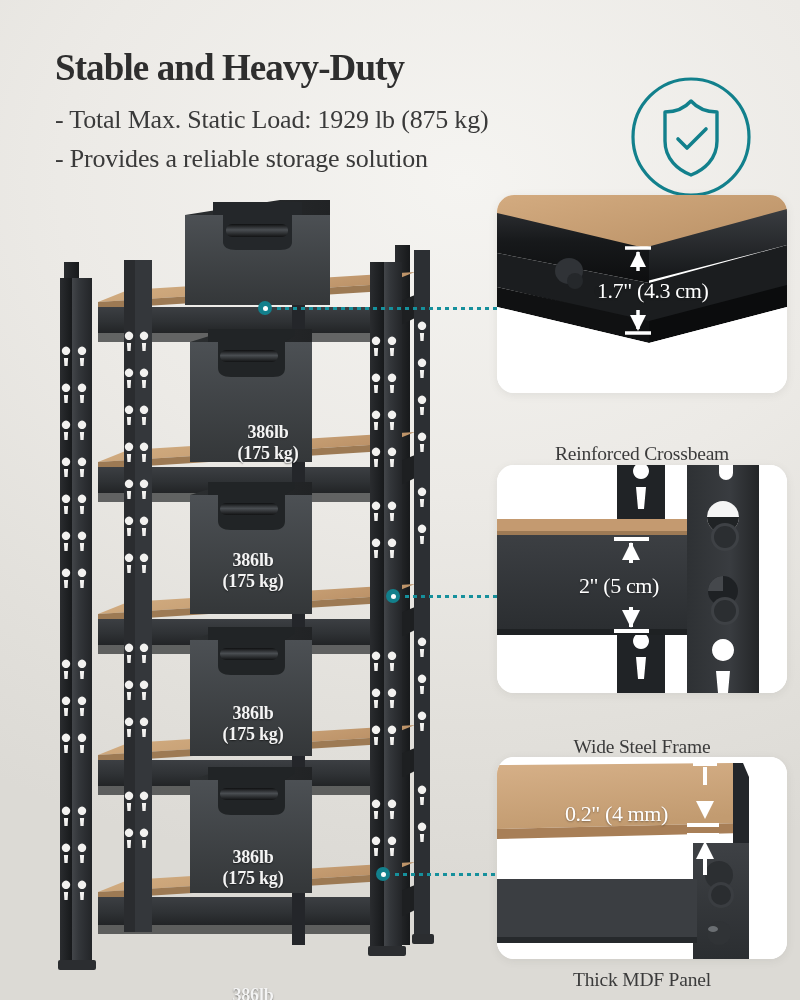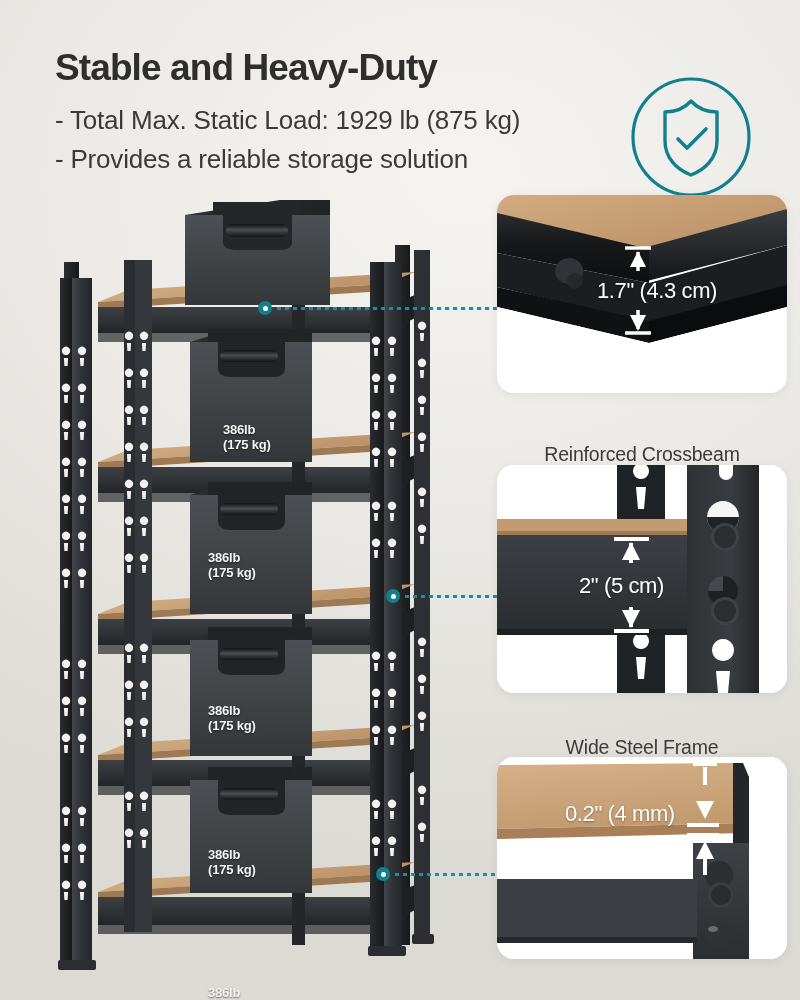--- a/index.html
+++ b/index.html
@@ -6,20 +6,21 @@
   html, body {
     width: 800px; height: 1000px;
     font-family: "Liberation Sans", sans-serif;
     overflow: hidden;
   }
   #page {
     position: relative;
     width: 800px; height: 1000px;
     background:
       radial-gradient(ellipse 900px 700px at 58% 18%, #f5f4f1 0%, #eceae6 45%, #e2e0db 78%, #dcdad5 100%);
+    font-family: Liberation Serif, serif;
   }
 
   
   #header { position: absolute; left: 55px; top: 48px; width: 480px; }
   #title {
     font-size: 37px; font-weight: bold; color: #2e2e2e;
     letter-spacing: -0.9px; line-height: 1.1;
   }
   .subline {
     font-size: 26px; color: #3a3a3a; line-height: 1.42;
@@ -71,22 +72,22 @@
   #cap2 { top: 717px; }
   #cap3 { top: 950px; }
   .dimlabel {
     position: absolute; color: #ffffff; font-size: 22px;
     letter-spacing: -0.4px; white-space: nowrap;
     text-shadow: 0 1px 2px rgba(0,0,0,0.35);
   }
 
   
   .wlabel {
-    position: absolute; color: #f4f4f4; text-align: left;
-    font-size: 13px; line-height: 1.18; white-space: nowrap;
+    position: absolute; color: #f4f4f4; text-align: center;
+    font-size: 18px; line-height: 1.18; white-space: nowrap;
     letter-spacing: -0.2px; font-weight: 600;
     text-shadow: 0 1px 1.5px rgba(0,0,0,0.5);
   }
 </style>
 </head>
 <body>
 
 <div id="page">
 
   <div id="header">
@@ -541,14 +542,15 @@
         <line x1="208" y1="10" x2="208" y2="28"></line>
         <line x1="190" y1="68" x2="222" y2="68"></line>
         <line x1="190" y1="78" x2="222" y2="78"></line>
         <line x1="208" y1="118" x2="208" y2="98"></line>
       </g>
       <polygon points="208,62 199,44 217,44" fill="#ffffff"></polygon>
       <polygon points="208,84 199,102 217,102" fill="#ffffff"></polygon>
     </svg>
     <div class="dimlabel" style="left:68px; top:44px;">0.2" (4 mm)</div>
   </div>
+  <div class="caption" id="cap3">Thick MDF Panel</div>
 
 </div>
 
 </body></html>

